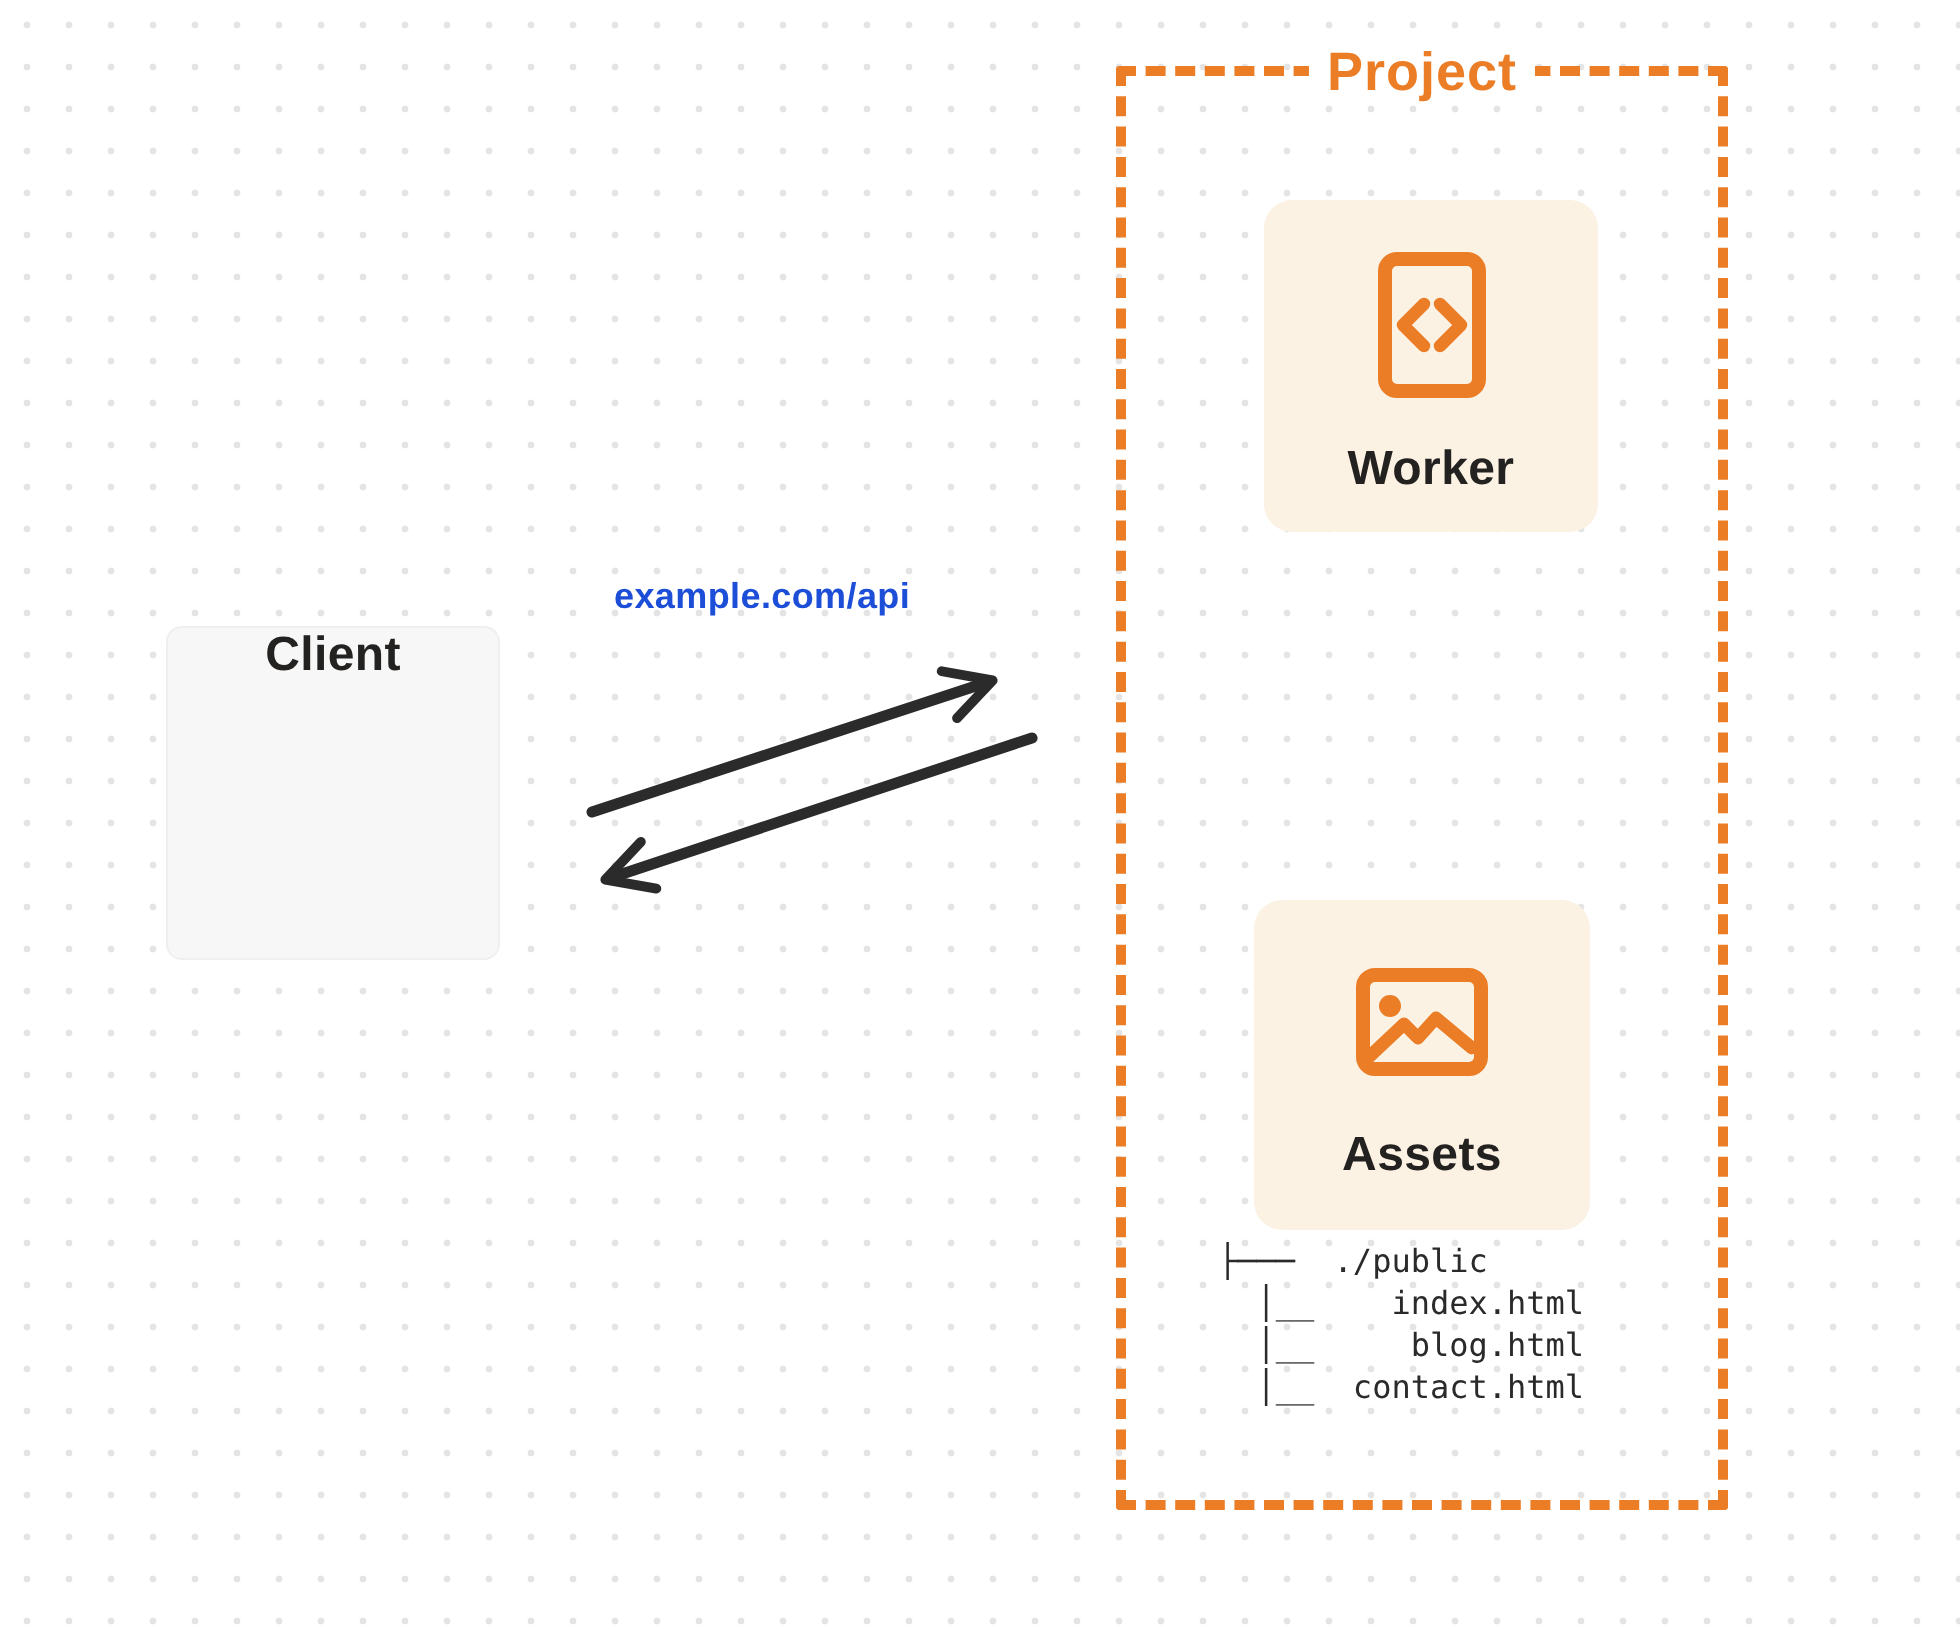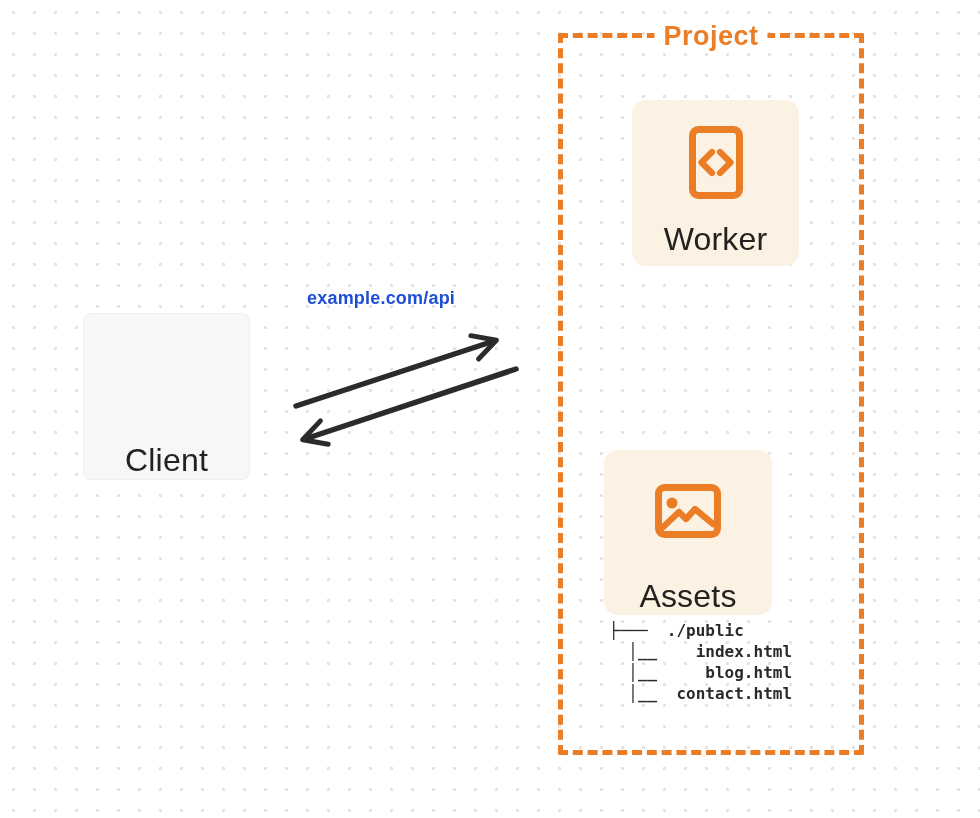--- a/index.html
+++ b/index.html
@@ -22,24 +22,24 @@
     color:var(--ink);
   }
   .abs{position:absolute;}
 
   
   .client-card{
     left:83px;top:313px;width:165px;height:165px;
     background:var(--client-gray);
     border:1px solid rgba(0,0,0,0.03);
     border-radius:8px;
-    display:flex;align-items:flex-end;justify-content:center;
+    display:flex;align-items:flex-start;justify-content:center;
   }
   .node-label{
-    font-size:32px;font-weight:400;color:var(--ink);letter-spacing:.2px;
+    font-size:24px;font-weight:700;color:var(--ink);letter-spacing:.2px;
   }
 
   
   .arrow-layer{left:0;top:0;width:980px;height:818px;pointer-events:none;}
   .request-label{
     left:307px;top:288px;
     font-size:18px;font-weight:700;color:#1d4ed8;letter-spacing:.2px;
   }
 
   
@@ -58,33 +58,33 @@
     white-space:nowrap;
   }
 
   
   .service-card{
     background:var(--card-cream);
     border-radius:14px;
     display:flex;flex-direction:column;align-items:center;
   }
   .worker-card{left:632px;top:100px;width:167px;height:166px;padding-top:26px;box-sizing:border-box;}
-  .assets-card{left:604px;top:450px;width:168px;height:165px;padding-top:34px;box-sizing:border-box;justify-content:space-between;}
+  .assets-card{left:627px;top:450px;width:168px;height:165px;padding-top:34px;box-sizing:border-box;}
   .worker-card .icon-wrap{height:73px;display:flex;align-items:center;}
   .assets-card .icon-wrap{height:54px;display:flex;align-items:center;}
   .worker-card .node-label{margin-top:22px;}
   .assets-card .node-label{margin-top:26px;}
   .icon-stroke{stroke:var(--accent-orange);fill:none;}
   .icon-fill{fill:var(--accent-orange);}
 
   
   .file-tree{
     left:609px;top:620px;margin:0;
     font-family:"DejaVu Sans Mono", monospace;
-    font-size:16px;line-height:21px;font-weight:700;
+    font-size:16px;line-height:21px;font-weight:400;
     color:#2A2A2A;
   }
 </style>
 </head>
 <body>
 
 <div class="abs client-card">
   <span class="node-label">Client</span>
 </div>
 

